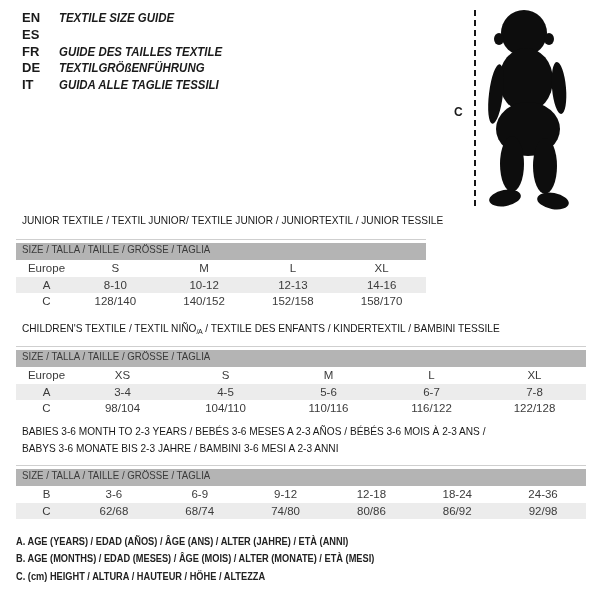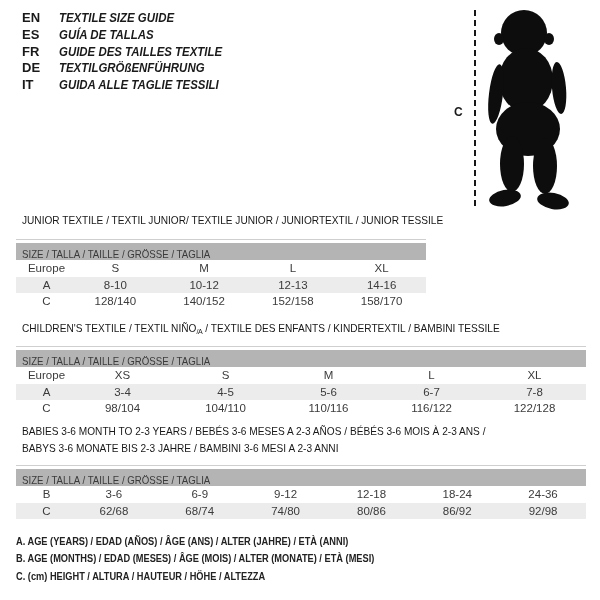--- a/index.html
+++ b/index.html
@@ -24,21 +24,21 @@
   .title-1{left:22px;top:214px;}
   .title-2{left:22px;top:322px;}
   .title-3{left:22px;top:423px;line-height:16.5px;}
   .subscript{font-size:8px;vertical-align:-2px;letter-spacing:-0.3px;}
 
   
   .tbl{position:absolute;border-top:1.5px solid #cfcfcf;padding-top:3px;}
   .tbl-1{left:16px;top:239px;width:410px;}
   .tbl-2{left:16px;top:346px;width:570px;}
   .tbl-3{left:16px;top:465px;width:570px;}
-  .thead{height:17px;background:#b4b4b4;display:flex;align-items:flex-end;
+  .thead{height:17px;background:#b4b4b4;display:flex;align-items:flex-start;
          padding-left:6px;font-size:11px;color:#3a3a3a;box-sizing:border-box;}
   .trow{height:16.6px;display:flex;align-items:center;font-size:11.5px;color:#3b3b3b;}
   .trow.shaded{background:#ececec;}
   .tlabel{flex:0 0 49px;padding-left:6px;text-align:center;}
   .tcell{flex:1;text-align:center;}
 
   
   .footnotes{position:absolute;left:16px;top:535px;}
   .footnote{height:17.4px;font-weight:bold;font-size:10.5px;color:#222222;}
 </style>
@@ -47,21 +47,20 @@
 
 <div class="page">
 
   <div class="lang-list">
     <div class="lang-row">
       <span class="lang-code">EN</span>
       <span class="lang-title"><span class="cond">TEXTILE SIZE GUIDE</span></span>
     </div>
     <div class="lang-row">
       <span class="lang-code">ES</span>
-      <span class="lang-title"><span class="cond">GUÍA DE TALLAS</span></span>
     </div>
     <div class="lang-row">
       <span class="lang-code">FR</span>
       <span class="lang-title"><span class="cond">GUIDE DES TAILLES TEXTILE</span></span>
     </div>
     <div class="lang-row">
       <span class="lang-code">DE</span>
       <span class="lang-title"><span class="cond">TEXTILGRÖßENFÜHRUNG</span></span>
     </div>
     <div class="lang-row">

